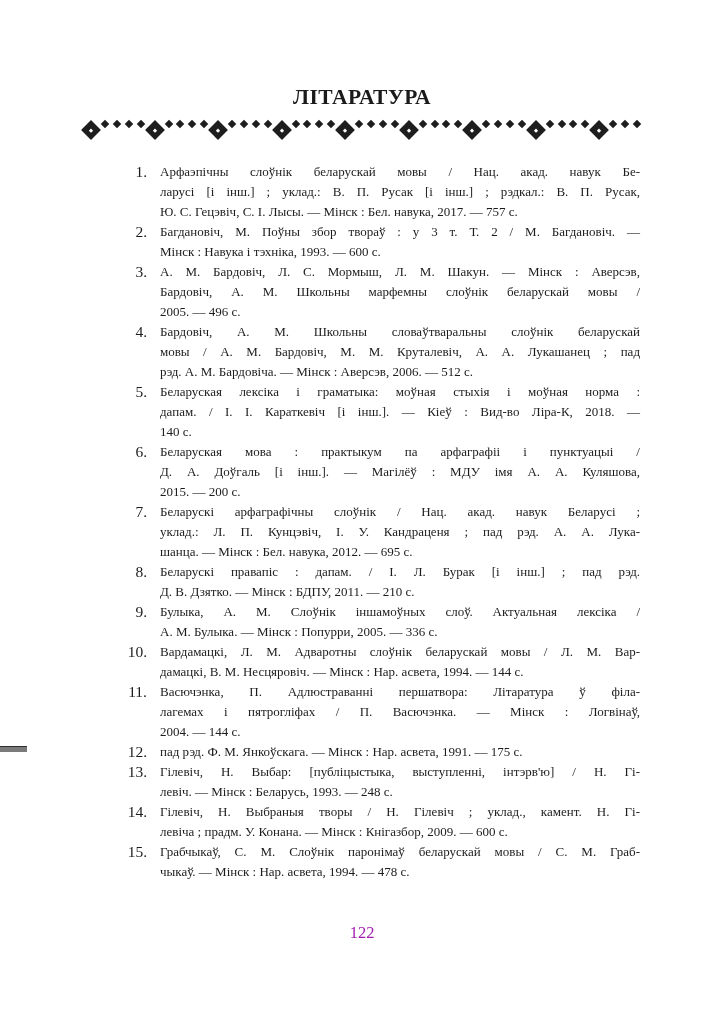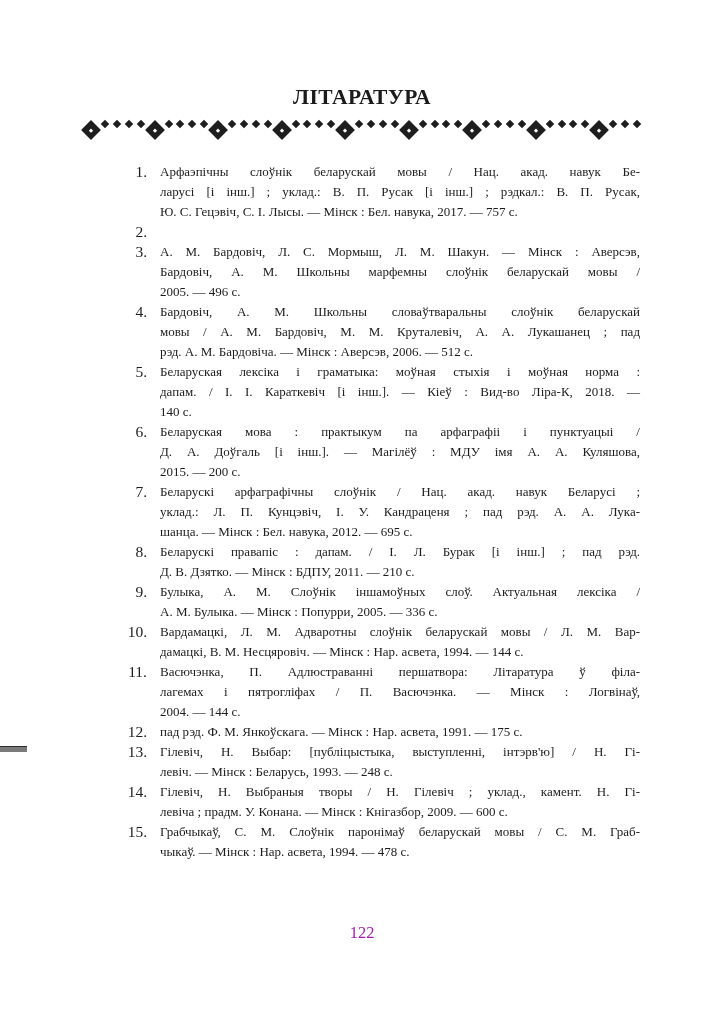--- a/index.html
+++ b/index.html
@@ -172,20 +172,22 @@
         <div class="entry-num">1.</div>
         <div class="entry-body">
           <div class="jline">Арфаэпічны слоўнік беларускай мовы / Нац. акад. навук Бе-</div>
           <div class="jline">ларусі [і інш.] ; уклад.: В. П. Русак [і інш.] ; рэдкал.: В. П. Русак,</div>
           <div class="lline">Ю. С. Гецэвіч, С. І. Лысы. — Мінск : Бел. навука, 2017. — 757 с.</div>
         </div>
       </div>
       <div class="entry">
         <div class="entry-num">2.</div>
         <div class="entry-body">
+          <div class="jline">Багдановіч, М. Поўны збор твораў : у 3 т. Т. 2 / М. Багдановіч. —</div>
+          <div class="lline">Мінск : Навука і тэхніка, 1993. — 600 с.</div>
         </div>
       </div>
       <div class="entry">
         <div class="entry-num">3.</div>
         <div class="entry-body">
           <div class="jline">А. М. Бардовіч, Л. С. Мормыш, Л. М. Шакун. — Мінск : Аверсэв,</div>
           <div class="jline">Бардовіч, А. М. Школьны марфемны слоўнік беларускай мовы /</div>
           <div class="lline">2005. — 496 с.</div>
         </div>
       </div>

